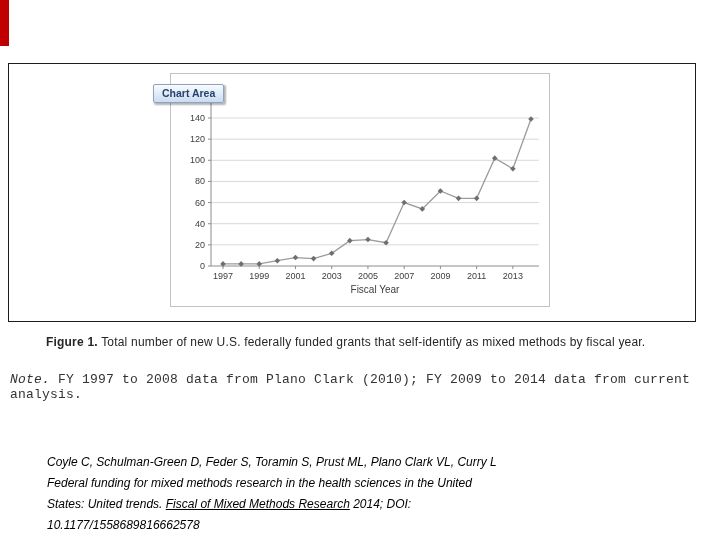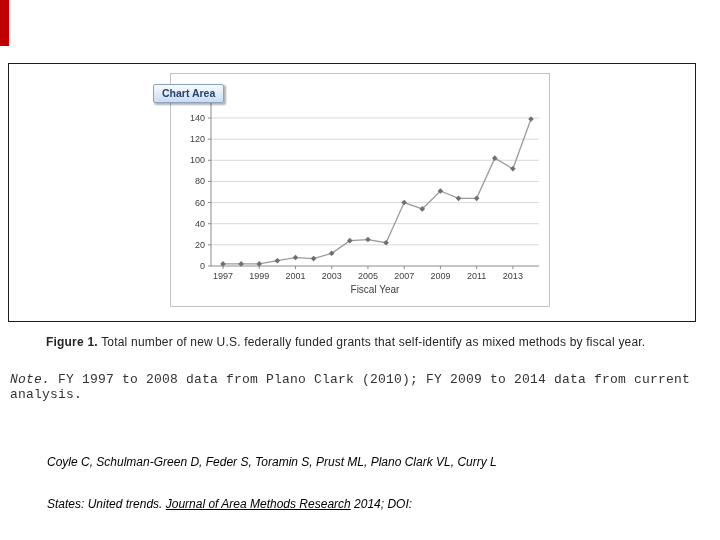--- a/index.html
+++ b/index.html
@@ -129,15 +129,16 @@
 <p class="caption">
   <span class="cap-label">Figure 1.</span><span> Total number of new U.S. federally funded grants that self-identify as mixed methods by fiscal year.</span>
 </p>
 
 <p class="note">
   <span class="note-label">Note.</span><span> FY 1997 to 2008 data from Plano Clark (2010); FY 2009 to 2014 data from current analysis.</span>
 </p>
 
 <p class="citation">
   <span>Coyle C, Schulman-Green D, Feder S, Toramin S, Prust ML, Plano Clark VL, Curry L</span><br>
-  <br>
-  <span>States: United trends. </span><span class="journal">Journal of Area Methods Research</span><span> 2014; DOI:</span><br>
+  <span>Federal funding for mixed methods research in the health sciences in the United</span><br>
+  <span>States: United trends. </span><span class="journal">Fiscal of Mixed Methods Research</span><span> 2014; DOI:</span><br>
+  <span>10.1177/1558689816662578</span>
 </p>
 
 </body></html>

